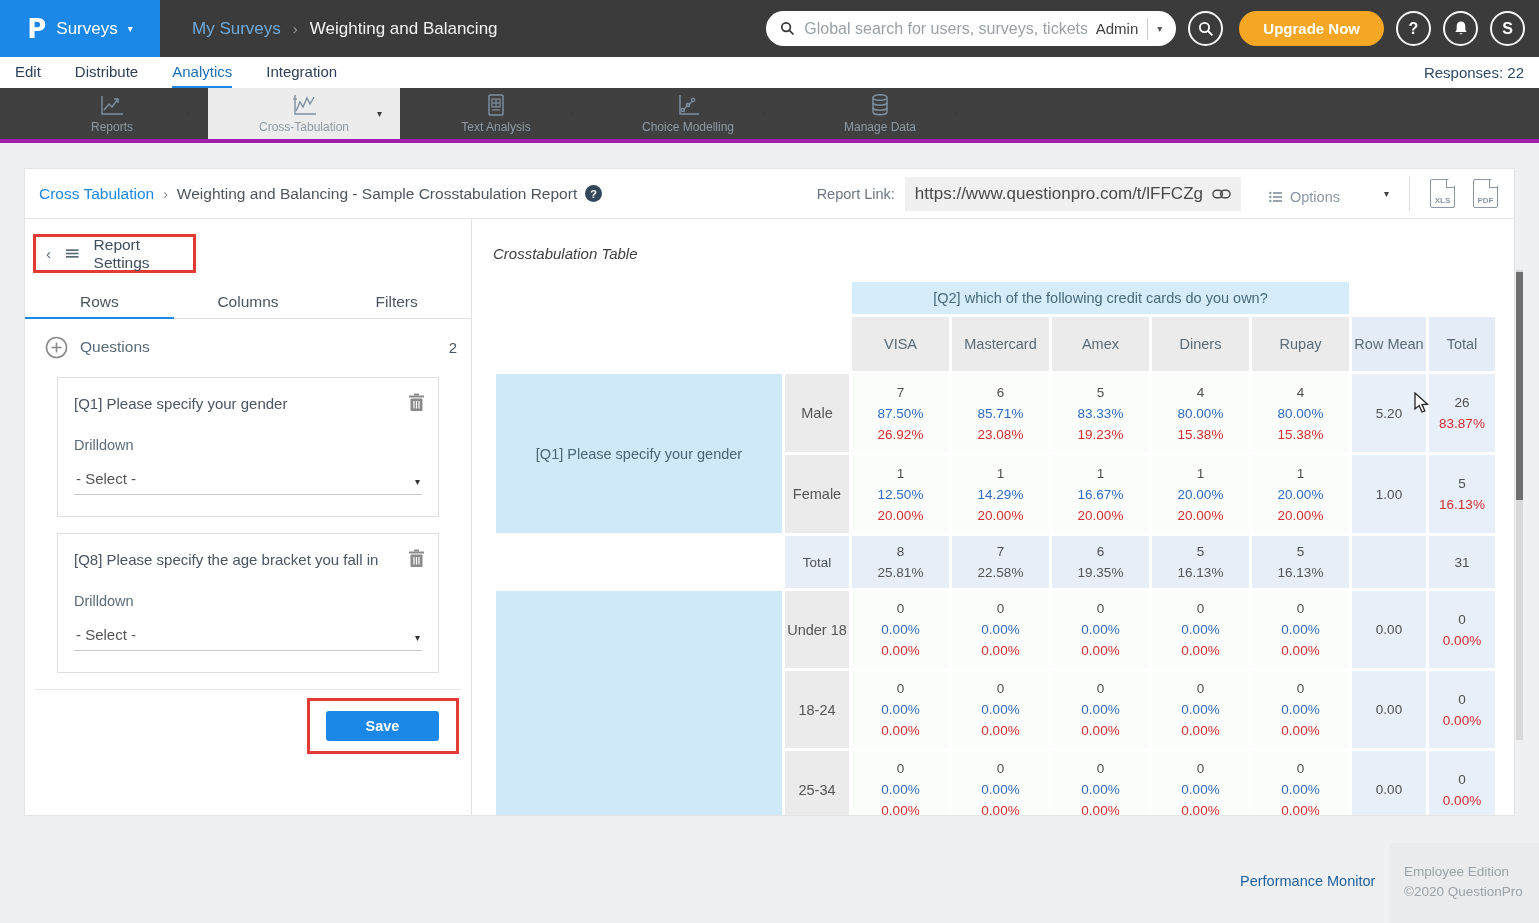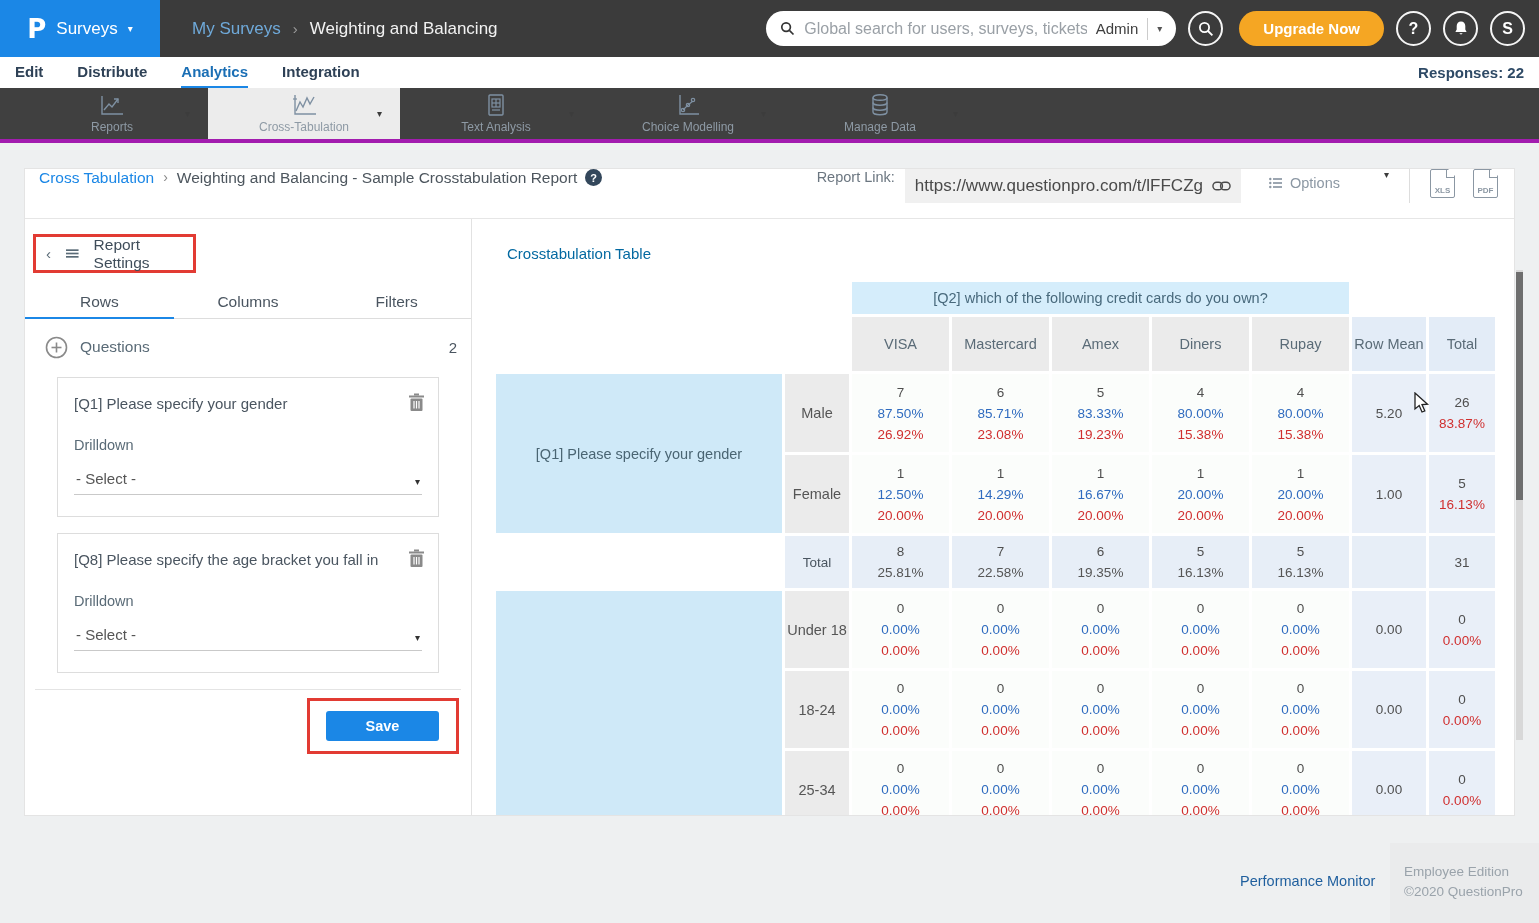--- a/index.html
+++ b/index.html
@@ -23,38 +23,38 @@
   .search-pill input { border:none; outline:none; flex:1; font-size:16px; color:#333; font-family:inherit; }
   .search-pill input::placeholder { color:#9aa0a6; }
   .scope-label { font-size:15px; color:#3f3f3f; }
   .pill-divider { width:1px; height:22px; background:#ccc; }
   .pill-caret { color:#555; font-size:10px; }
   .circle-btn { width:35px; height:35px; border:2px solid rgba(255,255,255,.95); border-radius:50%; display:flex; align-items:center; justify-content:center; color:#fff; margin-left:12px; cursor:pointer; background:transparent; font-size:16px; font-weight:bold; }
   .upgrade-btn { height:35px; border-radius:18px; background:#f5a623; color:#fff; font-weight:bold; font-size:15px; display:flex; align-items:center; padding:0 24px; margin-left:16px; cursor:pointer; }
   .hdr-right-pad { width:14px; }
 
   
-  .nav-row { height:31px; background:#fff; display:flex; align-items:stretch; padding:0 15px; font-size:15px; color:#2e4156;font-weight:bold; }
+  .nav-row { height:31px; background:#fff; display:flex; align-items:stretch; padding:0 15px; font-size:15px; color:#2e4156; }
   .nav-tab { display:flex; align-items:center; margin-right:34px; cursor:pointer; border-bottom:2px solid transparent; }
   .nav-tab.active { color:#1b6fb5; border-bottom-color:#1b87e6; }
   .responses { margin-left:auto; display:flex; align-items:center; color:#2e4a66; }
 
   
   .toolbar { height:55px; background:#404040; border-bottom:4px solid #a21caf; display:flex; padding-left:16px; }
   .tool { width:192px; display:flex; align-items:center; justify-content:center; position:relative; cursor:pointer; }
   .tool.active { background:#ececec; }
   .tool-main { display:flex; flex-direction:column; align-items:center; }
   .tool-main svg { display:block; }
   .tool-label { font-size:12px; color:#8e9aa5; margin-top:3px; }
   .tool-caret { position:absolute; right:18px; top:20px; color:#3c3c3c; font-size:10px; }
 
   
   .card { position:absolute; left:24px; top:168px; width:1491px; height:648px; background:#fff; border:1px solid #e4e4e4; }
 
-  .report-bar { height:50px; border-bottom:1px solid #e6e6e6; display:flex; align-items:flex-start; padding:0 14px; }
+  .report-bar { height:50px; border-bottom:1px solid #e6e6e6; display:flex; align-items:center; padding:0 14px; }
   .rb-link { color:#1b87e6; font-size:15.5px; cursor:pointer; }
   .rb-sep { color:#8a8a8a; margin:0 9px; font-size:14px; }
   .rb-sep::before { content:"›"; }
   .rb-title { color:#4d565e; font-size:15.5px; }
   .help-circle { width:17px; height:17px; border-radius:50%; background:#33475b; color:#fff; font-size:11px; font-weight:bold; display:inline-flex; align-items:center; justify-content:center; margin-left:8px; cursor:pointer; }
   .rb-spacer { flex:1; }
   .rl-label { color:#6b7680; font-size:14.5px; margin-right:10px; }
   .url-box { background:#f0f0f0; height:34px; display:flex; align-items:center; padding:0 10px; gap:9px; font-size:17px; color:#4a4a4a; cursor:pointer; }
   .options { display:flex; align-items:center; gap:7px; color:#8b97a3; font-size:14.5px; margin-left:28px; cursor:pointer;margin-top:6px; }
   .options-caret { color:#3c3c3c; font-size:10px; margin-left:44px; cursor:pointer; }
@@ -84,21 +84,21 @@
   .drill-label { font-size:14.5px; color:#5a6b77; margin-top:25px; }
   .drill-select { margin-top:12px; border-bottom:1px solid #c9c9c9; display:flex; align-items:flex-end; padding:5px 2px 7px 2px; cursor:pointer; }
   .drill-value { font-size:15px; color:#555; }
   .drill-caret { margin-left:auto; color:#333; font-size:10px; }
   .panel-divider { position:absolute; left:10px; right:10px; top:470px; border-top:1px solid #e4e4e4; }
   .save-btn { position:absolute; left:301px; top:492px; width:113px; height:30px; background:#1b87e6; color:#fff; border:none; border-radius:3px; font-size:14.5px; font-weight:bold; font-family:inherit; cursor:pointer; }
   .save-anno { position:absolute; left:282px; top:479px; width:152px; height:56px; border:3px solid #e23b33; pointer-events:none; }
 
   
   .table-panel { position:absolute; left:448px; top:50px; right:0; bottom:0; overflow:hidden; }
-  .ct-title { position:absolute; left:34px; top:26px; font-size:15px; color:#0369a1; }
+  .ct-title { position:absolute; left:20px; top:26px; font-size:15px; color:#404040;font-style:italic; }
   .ct-wrap { position:absolute; left:20px; top:60px; }
   table.crosstab { border-collapse:separate; border-spacing:3px; table-layout:fixed; }
   table.crosstab td, table.crosstab th { text-align:center; vertical-align:middle; font-weight:normal; }
   .blank { background:transparent; }
   .q2 { background:#d5edfb; color:#48697c; font-size:14.5px; }
   .colhdr { background:#ebebeb; color:#5a6b77; font-size:14.5px; }
   .mthdr { background:#e3ecf7; color:#5a6b77; font-size:14.5px; }
   .qlabel { background:#cfe9f8; color:#4a6573; font-size:14.5px; }
   .rowhdr { background:#ebebeb; color:#555; font-size:14.5px; }
   .dcell { background:#fbfdfb; font-size:13.5px; }

